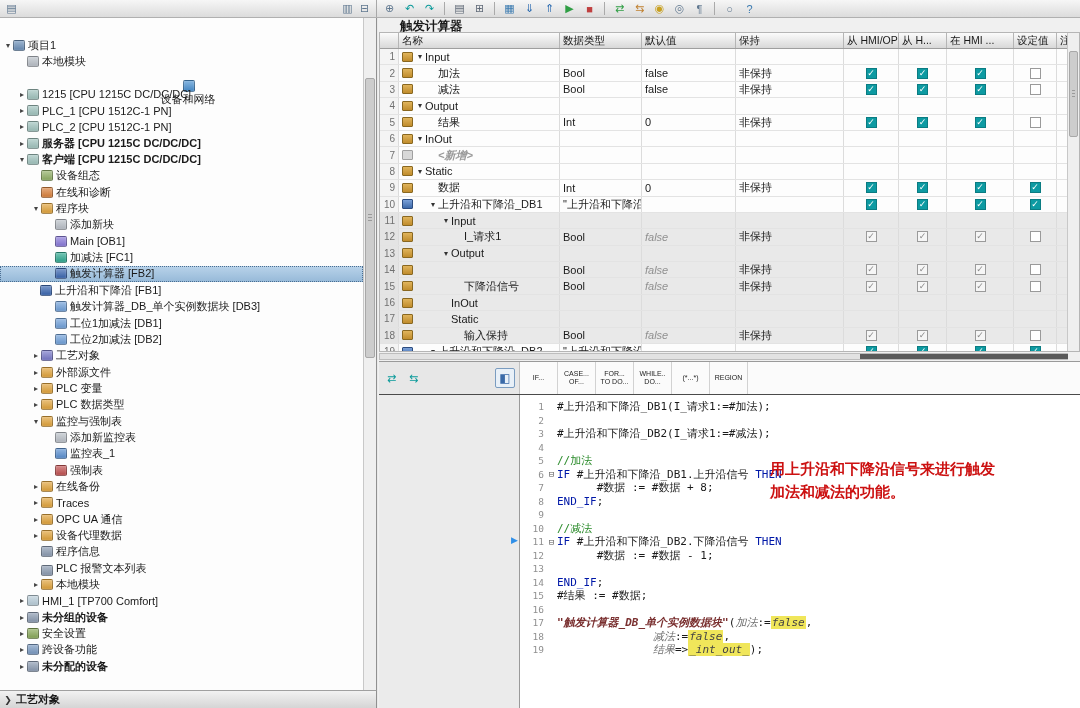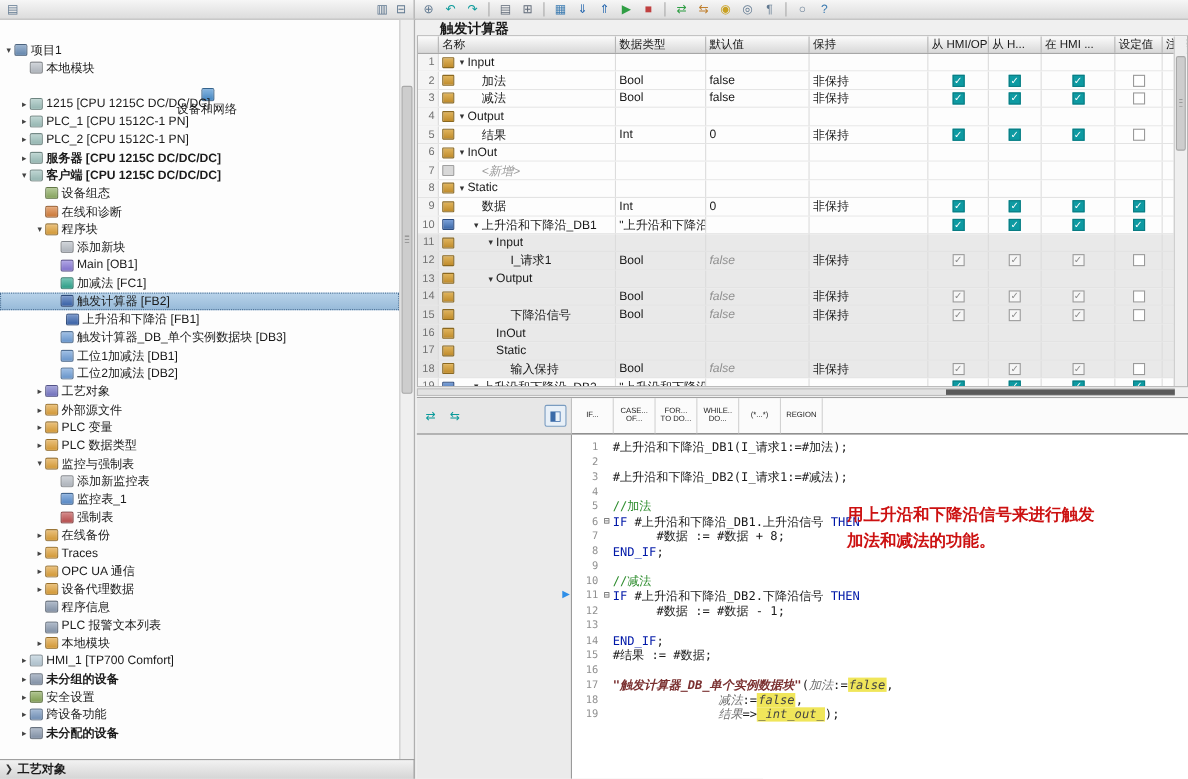--- a/index.html
+++ b/index.html
@@ -183,21 +183,21 @@
       <div class="tree-item" style="padding-left: 45px;">
         <span class="texp"></span>
         <span class="ti" style="background: linear-gradient(rgba(255, 255, 255, 0.333), rgba(0, 0, 0, 0.067)), rgb(47, 168, 144);"></span>
         <span class="tlabel">加减法 [FC1]</span>
       </div>
       <div class="tree-item sel" style="padding-left: 45px;">
         <span class="texp"></span>
         <span class="ti" style="background: linear-gradient(rgba(255, 255, 255, 0.333), rgba(0, 0, 0, 0.067)), rgb(58, 102, 176);"></span>
         <span class="tlabel">触发计算器 [FB2]</span>
       </div>
-      <div class="tree-item" style="padding-left: 30px; margin-left: 20px;">
+      <div class="tree-item" style="padding-left: 30px;">
         <span class="texp"></span>
         <span class="ti" style="background: linear-gradient(rgba(255, 255, 255, 0.333), rgba(0, 0, 0, 0.067)), rgb(58, 102, 176);"></span>
         <span class="tlabel">上升沿和下降沿 [FB1]</span>
       </div>
       <div class="tree-item" style="padding-left: 45px;">
         <span class="texp"></span>
         <span class="ti" style="background: linear-gradient(rgba(255, 255, 255, 0.333), rgba(0, 0, 0, 0.067)), rgb(111, 159, 216);"></span>
         <span class="tlabel">触发计算器_DB_单个实例数据块 [DB3]</span>
       </div>
       <div class="tree-item" style="padding-left: 45px;">
@@ -460,21 +460,21 @@
           <div class="vc" style="width: 94px;"></div>
           <div class="vc" style="width: 108px;"></div>
           <div class="vc center" style="width: 55px;"></div>
           <div class="vc center" style="width: 48px;"></div>
           <div class="vc center" style="width: 67px;"></div>
           <div class="vc center" style="width: 43px;"></div>
           <div class="vc" style="flex: 1 1 0%; border-right: none;"></div>
         </div>
         <div class="vrow">
           <div class="vc num" style="width: 19px;">7</div>
-          <div class="vc" style="width: 161px;">
+          <div class="vc" style="width: 161px; font-weight: bold;">
             <span class="vic dim"></span>
             <span style="display: inline-block; width: 13px; flex: 0 0 13px;"></span>
             <span class="vexp"></span>
             <span class="addtx">&lt;新增&gt;</span>
           </div>
           <div class="vc" style="width: 82px;"></div>
           <div class="vc" style="width: 94px;"></div>
           <div class="vc" style="width: 108px;"></div>
           <div class="vc center" style="width: 55px;"></div>
           <div class="vc center" style="width: 48px;"></div>

